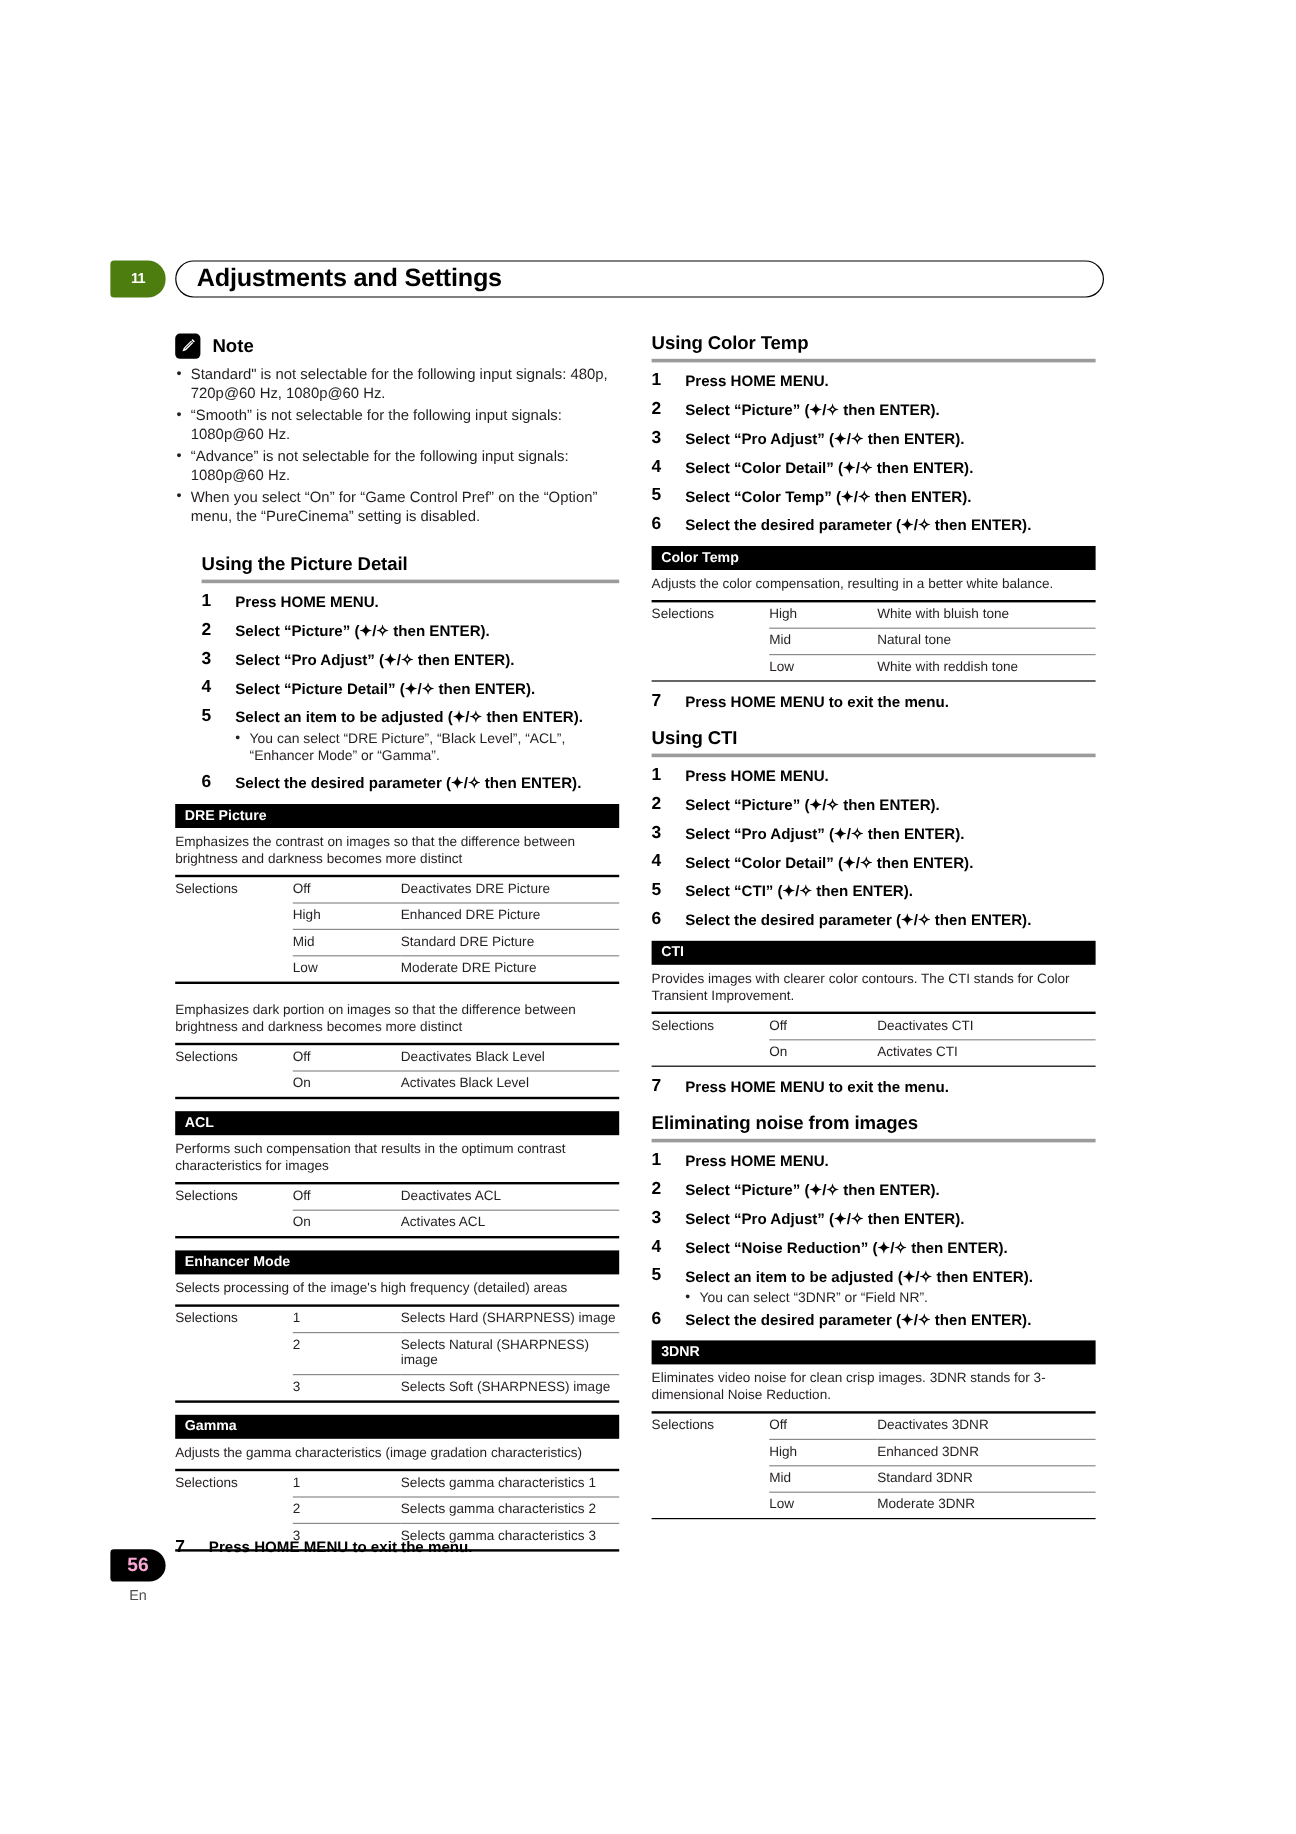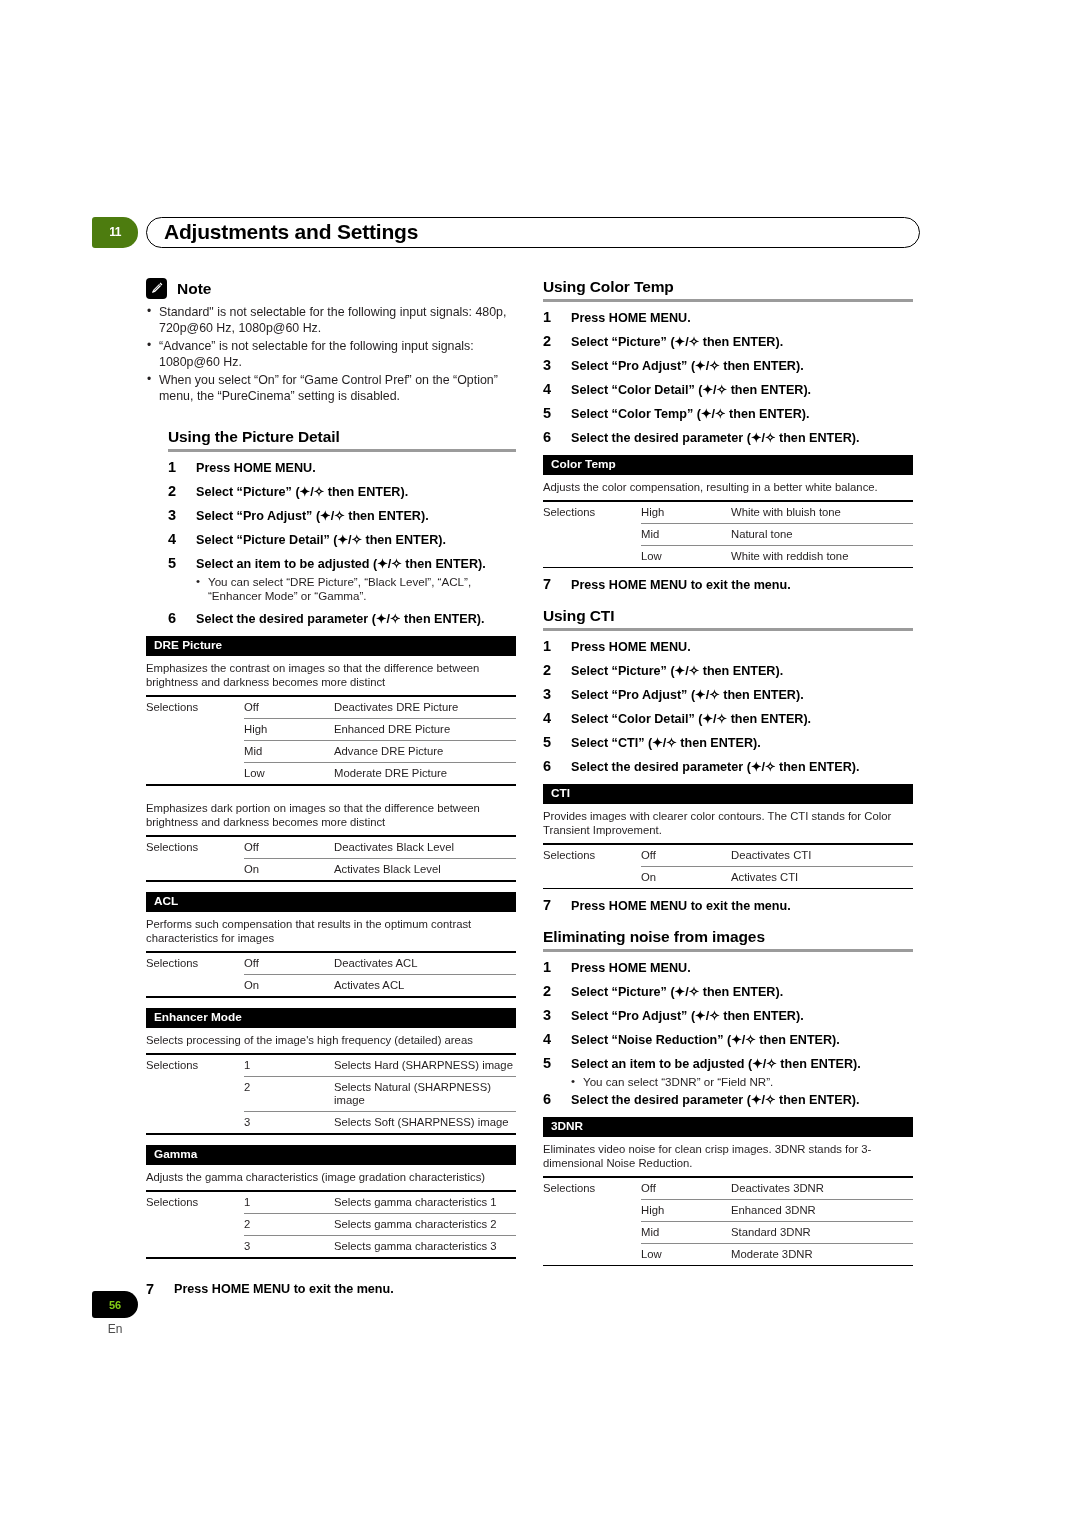--- a/index.html
+++ b/index.html
@@ -218,23 +218,23 @@
   .ptable.thin-foot .tfoot { border-top: 1.4px solid #000; }
 
   
   .pagenum {
     position: absolute;
     left: 92px;
     top: 1291px;
     width: 46px;
     height: 27px;
     background: #000;
-    color: #84cc16;
+    color: #f9a8d4;
     border-radius: 3px 14px 14px 3px;
-    font-size: 11px;
+    font-size: 16px;
     font-weight: bold;
     display: flex;
     align-items: center;
     justify-content: center;
   }
   .pagelang {
     position: absolute;
     left: 92px;
     top: 1322px;
     width: 46px;
@@ -278,20 +278,21 @@
             <path d="M3.2 11.8 L4.1 9.0 L10.1 3.0 L12.0 4.9 L6.0 10.9 Z" fill="#ffffff"></path>
             <path d="M10.6 2.5 L11.5 1.6 L13.4 3.5 L12.5 4.4 Z" fill="#ffffff"></path>
             <path d="M3.2 11.8 L4.7 11.3 L3.7 10.3 Z" fill="#ffffff"></path>
             <line x1="5.2" y1="9.6" x2="10.7" y2="4.1" stroke="#000" stroke-width="0.7"></line>
           </svg>
         </span>
         <span class="note-label">Note</span>
       </div>
       <ul class="bullets">
         <li>Standard" is not selectable for the following input signals: 480p, 720p@60 Hz, 1080p@60 Hz.</li>
+        <li>“Smooth” is not selectable for the following input signals: 1080p@60 Hz.</li>
         <li>“Advance” is not selectable for the following input signals: 1080p@60 Hz.</li>
         <li>When you select “On” for “Game Control Pref” on the “Option” menu, the “PureCinema” setting is disabled.</li>
       </ul>
     </div>
 
     <div class="sec-gap-top">
       <div class="section-head">Using the Picture Detail</div>
       <div class="section-rule"></div>
       <ol class="steps">
         <li>
@@ -335,21 +336,21 @@
           <td class="c-desc">Deactivates DRE Picture</td>
         </tr>
         <tr>
           <td class="c-sel"></td>
           <td class="c-val">High</td>
           <td class="c-desc">Enhanced DRE Picture</td>
         </tr>
         <tr>
           <td class="c-sel"></td>
           <td class="c-val">Mid</td>
-          <td class="c-desc">Advance DRE Picture</td>
+          <td class="c-desc">Standard DRE Picture</td>
         </tr>
         <tr class="last">
           <td class="c-sel"></td>
           <td class="c-val">Low</td>
           <td class="c-desc">Moderate DRE Picture</td>
         </tr>
       </tbody>
         </table>
       <div class="tfoot"></div>
     </div>

